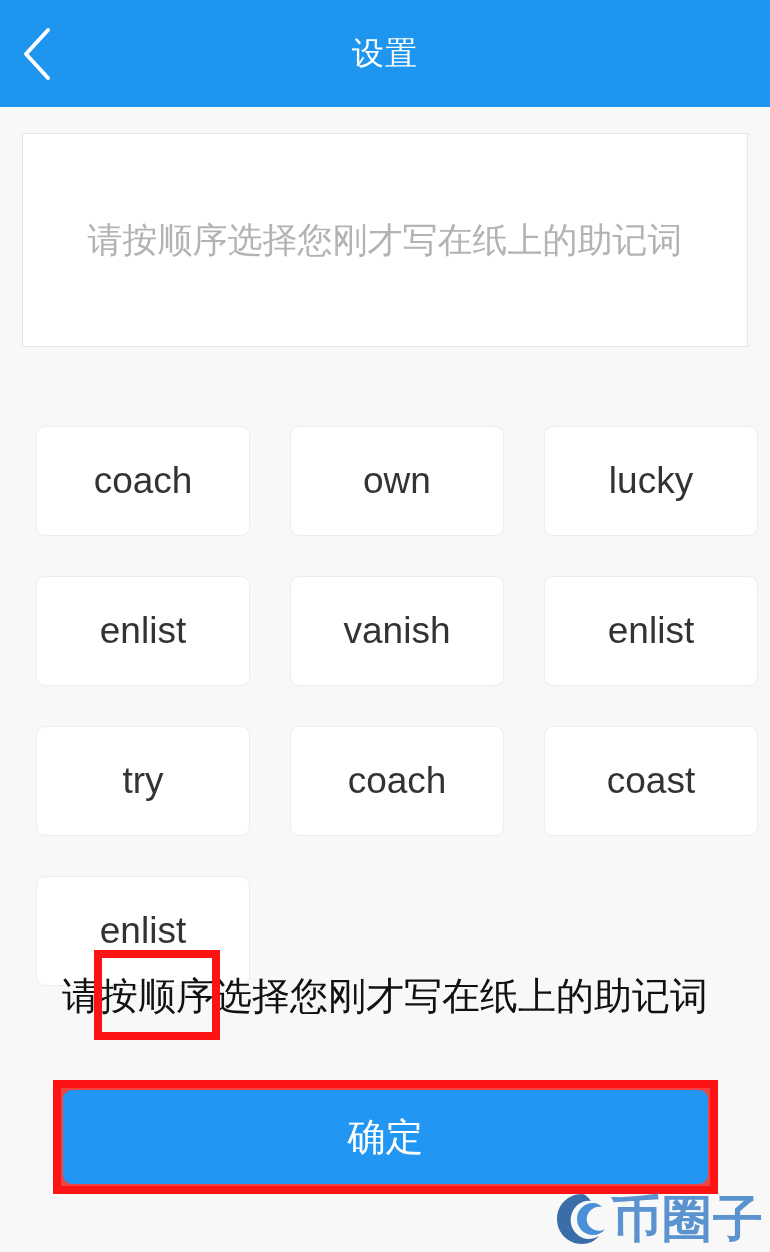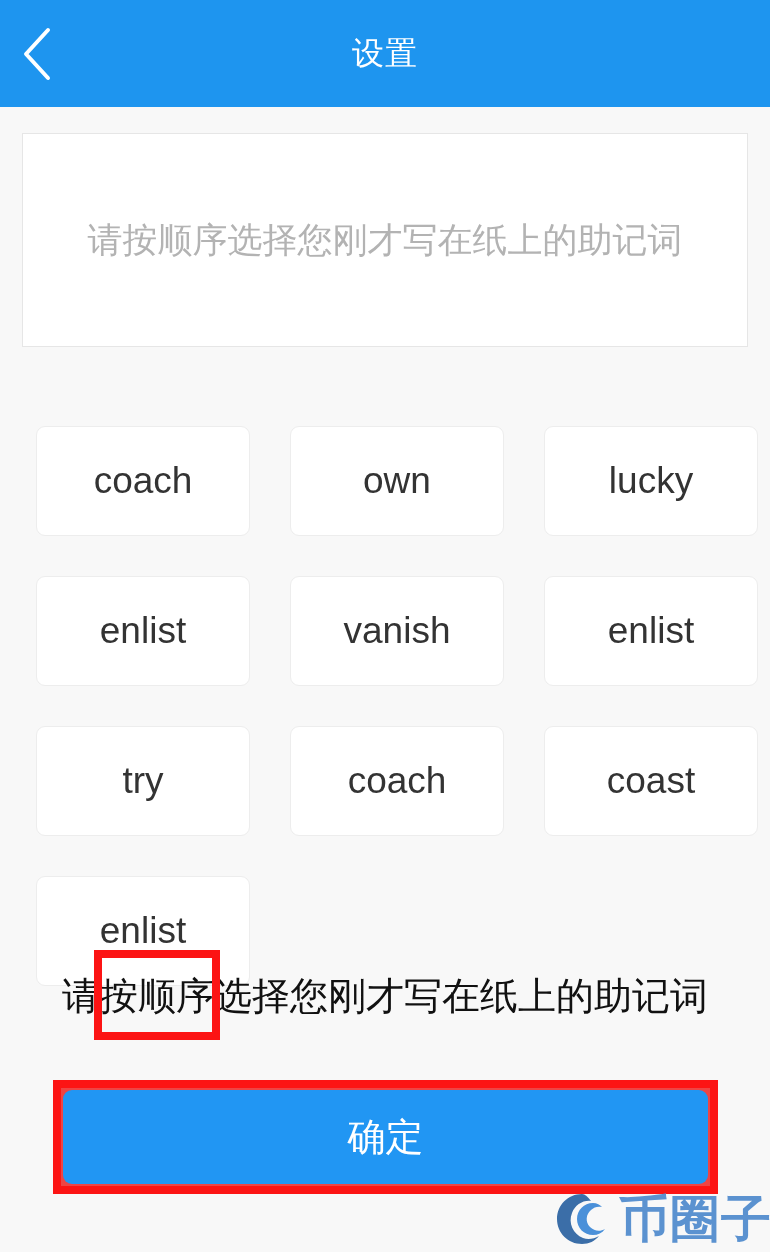--- a/index.html
+++ b/index.html
@@ -158,21 +158,21 @@
 
   
   .watermark {
     position: absolute;
     left: 553px;
     top: 1188px;
     width: 210px;
     height: 62px;
     display: flex;
     align-items: center;
-    gap: 8px;
+    gap: 0;
   }
   .watermark .wm-mark {
     width: 58px;
     height: 58px;
     flex: 0 0 58px;
   }
   .watermark .wm-text {
     color: #5b92d0;
     font-size: 50px;
     font-weight: 700;

